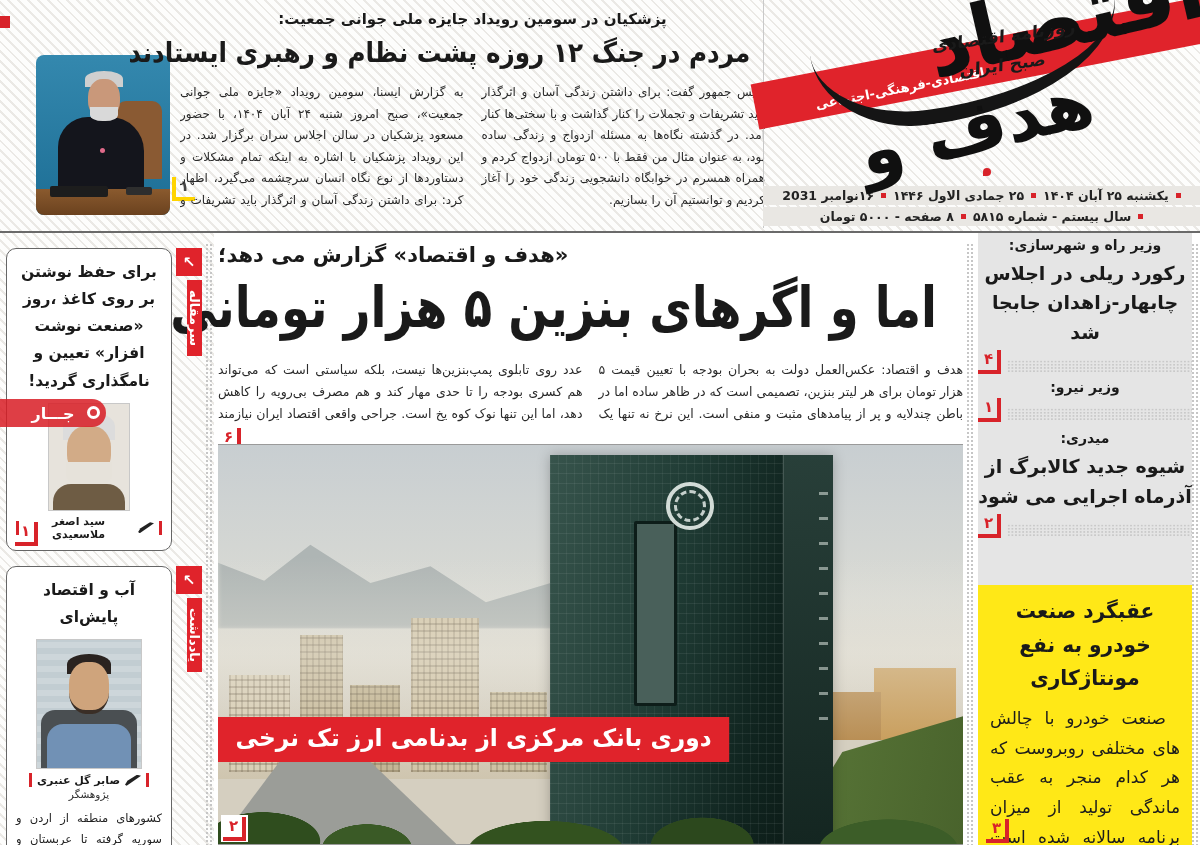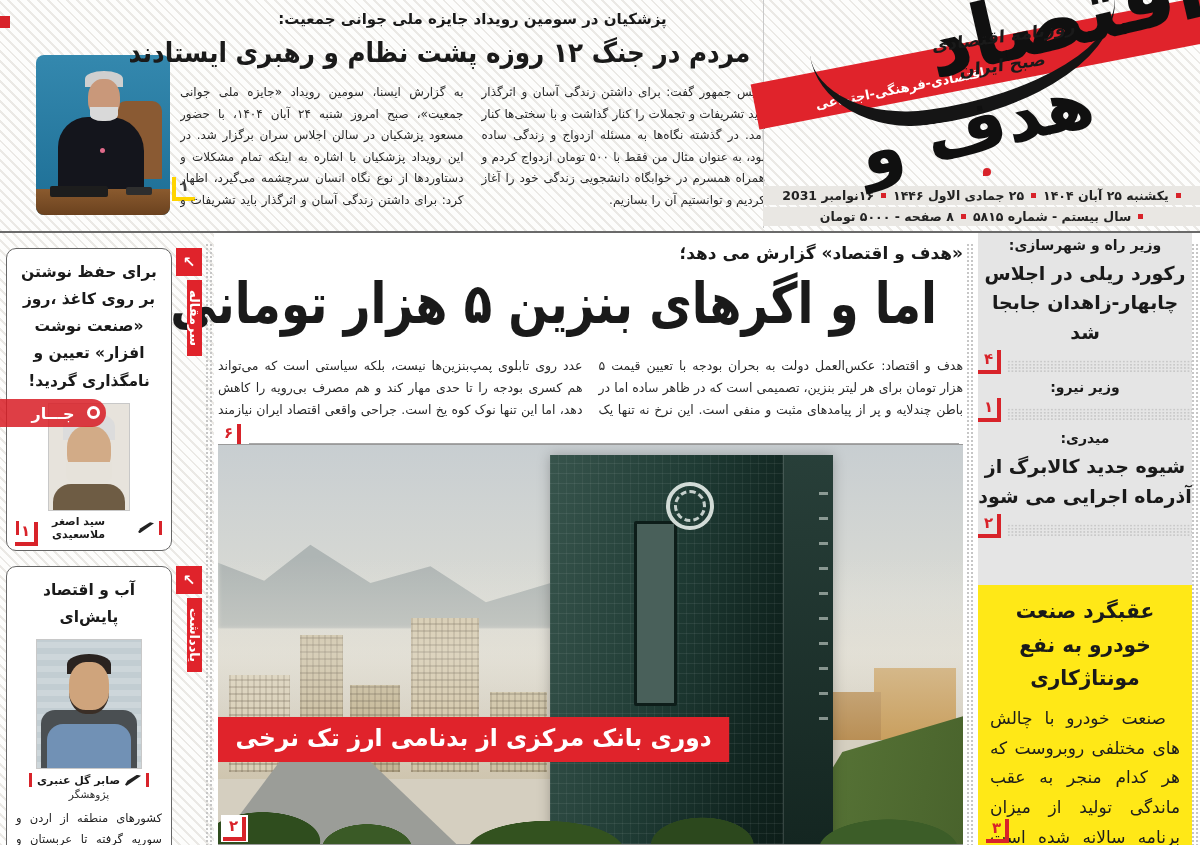--- a/index.html
+++ b/index.html
@@ -56,21 +56,21 @@
      display:flex;align-items:center;justify-content:center;gap:7px;font-size:12.5px;font-weight:bold;color:#222;}
   #date1{top:186px;} #date2{top:207px;}
   .sq{display:inline-block;width:5px;height:5px;background:#d8232a;}
   
   #main{position:absolute;top:233px;left:0;right:0;bottom:0;background:#fff;}
   .side-hatch{position:absolute;left:0;top:0;width:214px;bottom:0;}
   .vsep{position:absolute;top:10px;bottom:0;width:8px;
      background:radial-gradient(#c6c6c6 0.8px, transparent 1px);background-size:4px 4px;}
   
   #midcol{position:absolute;left:218px;width:745px;top:0;bottom:0;background:#fff;}
-  .mid-kick{margin-top:10px;text-align:right;font-size:17px;font-weight:bold;}
+  .mid-kick{margin-top:10px;text-align:left;font-size:21px;font-weight:bold;}
   .mid-hl{margin-top:12px;text-align:center;font-size:50px;font-weight:bold;white-space:nowrap;
      transform:scaleX(.93) scaleY(1.12);transform-origin:center;}
   .mid-lead{margin-top:22px;height:66px;overflow:hidden;columns:2;column-gap:16px;
      font-size:12.5px;line-height:1.75;text-align:justify;color:#2a2a2a;}
   .markrow{display:flex;align-items:flex-end;direction:ltr;margin-top:2px;}
   .pm .n{display:inline-block;color:#d8232a;font-weight:bold;font-size:15px;line-height:1;
      padding:2px 4px 3px 6px;border-right:4px solid #d8232a;border-bottom:4px solid #d8232a;}
   .rule{flex:1;border-bottom:1px solid #a8a8a8;margin:0 4px 4px 8px;}
   
   #photo{position:absolute;left:0;right:0;top:211px;bottom:0;overflow:hidden;border:1px solid #9a9a9a;border-left:0;border-right:0;

